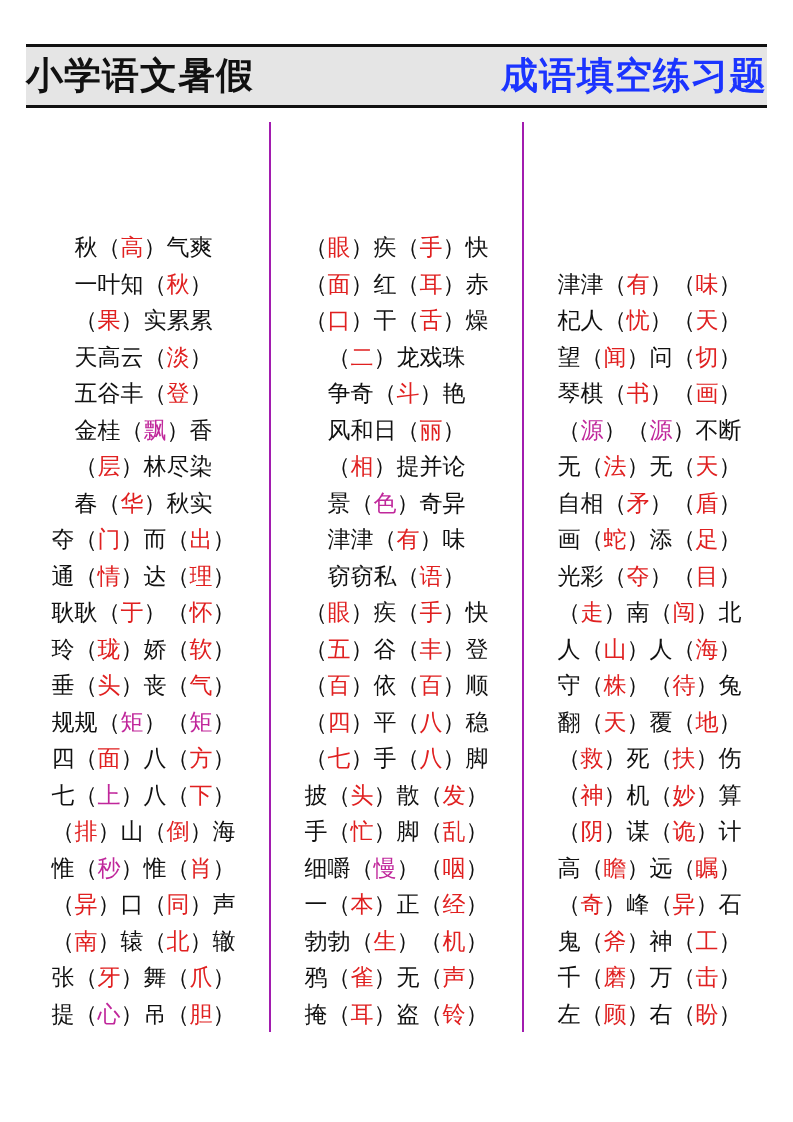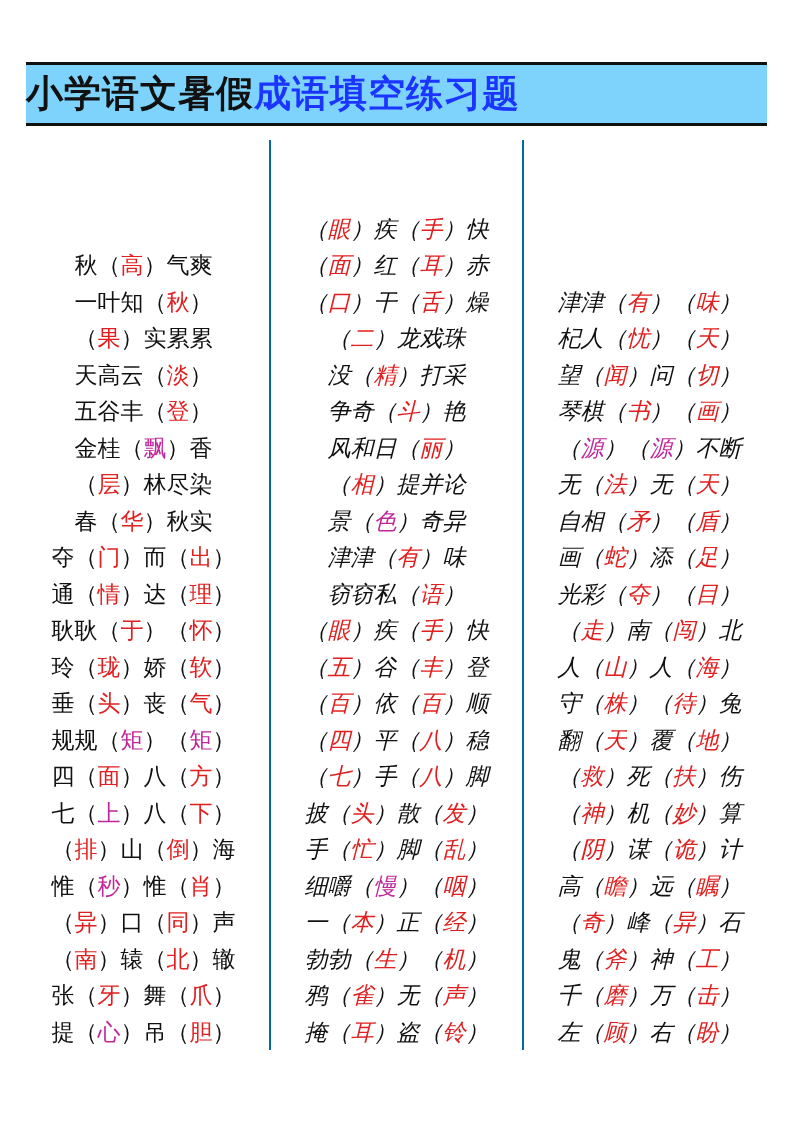--- a/index.html
+++ b/index.html
@@ -13,28 +13,28 @@
     font-family: "Liberation Sans", sans-serif;
   }
   .page {
     position: relative;
     width: 793px;
     height: 1122px;
     box-sizing: border-box;
     padding: 0;
   }
   .title-bar {
-    margin: 62px 26px 0 26px;
-    background: #7dd3fc;
+    margin: 44px 26px 0 26px;
+    background: #e5e5e5;
     border-top: 3px solid #111;
     border-bottom: 3px solid #111;
     height: 58px;
     display: flex;
     align-items: center;
-    justify-content: flex-start;
+    justify-content: space-between;
     white-space: nowrap;
   }
   .title-bar .t1 {
     font-size: 37px;
     font-weight: bold;
     color: #111111;
     letter-spacing: 1px;
   }
   .title-bar .t2 {
     font-size: 37px;
@@ -50,22 +50,21 @@
   .col {
     flex: 1 1 0;
     display: flex;
     flex-direction: column;
     justify-content: flex-end;
     align-items: center;
     padding: 0 4px;
     box-sizing: border-box;
   }
   .col.divider-left {
-    border-left: 2px solid #0369a1;
-    font-style: italic;
+    border-left: 2px solid #a21caf;
   }
   .line {
     font-size: 23px;
     line-height: 36.5px;
     color: #111111;
     white-space: nowrap;
     text-align: center;
     letter-spacing: 0px;
   }
   .blank {
@@ -108,21 +107,20 @@
         <div class="line"><span>（</span><span class="blank">异</span><span>）口（</span><span class="blank">同</span><span>）声</span></div>
         <div class="line"><span>（</span><span class="blank">南</span><span>）辕（</span><span class="blank">北</span><span>）辙</span></div>
         <div class="line"><span>张（</span><span class="blank">牙</span><span>）舞（</span><span class="blank">爪</span><span>）</span></div>
         <div class="line"><span>提（</span><span class="blank pk">心</span><span>）吊（</span><span class="blank">胆</span><span>）</span></div>
       </div>
     <div class="col divider-left">
         <div class="line"><span>（</span><span class="blank">眼</span><span>）疾（</span><span class="blank">手</span><span>）快</span></div>
         <div class="line"><span>（</span><span class="blank">面</span><span>）红（</span><span class="blank">耳</span><span>）赤</span></div>
         <div class="line"><span>（</span><span class="blank">口</span><span>）干（</span><span class="blank">舌</span><span>）燥</span></div>
         <div class="line"><span>（</span><span class="blank">二</span><span>）龙戏珠</span></div>
-        <div class="line"><span>没（</span><span class="blank">精</span><span>）打采</span></div>
         <div class="line"><span>争奇（</span><span class="blank">斗</span><span>）艳</span></div>
         <div class="line"><span>风和日（</span><span class="blank">丽</span><span>）</span></div>
         <div class="line"><span>（</span><span class="blank">相</span><span>）提并论</span></div>
         <div class="line"><span>景（</span><span class="blank pk">色</span><span>）奇异</span></div>
         <div class="line"><span>津津（</span><span class="blank">有</span><span>）味</span></div>
         <div class="line"><span>窃窃私（</span><span class="blank">语</span><span>）</span></div>
         <div class="line"><span>（</span><span class="blank">眼</span><span>）疾（</span><span class="blank">手</span><span>）快</span></div>
         <div class="line"><span>（</span><span class="blank">五</span><span>）谷（</span><span class="blank">丰</span><span>）登</span></div>
         <div class="line"><span>（</span><span class="blank">百</span><span>）依（</span><span class="blank">百</span><span>）顺</span></div>
         <div class="line"><span>（</span><span class="blank">四</span><span>）平（</span><span class="blank">八</span><span>）稳</span></div>

